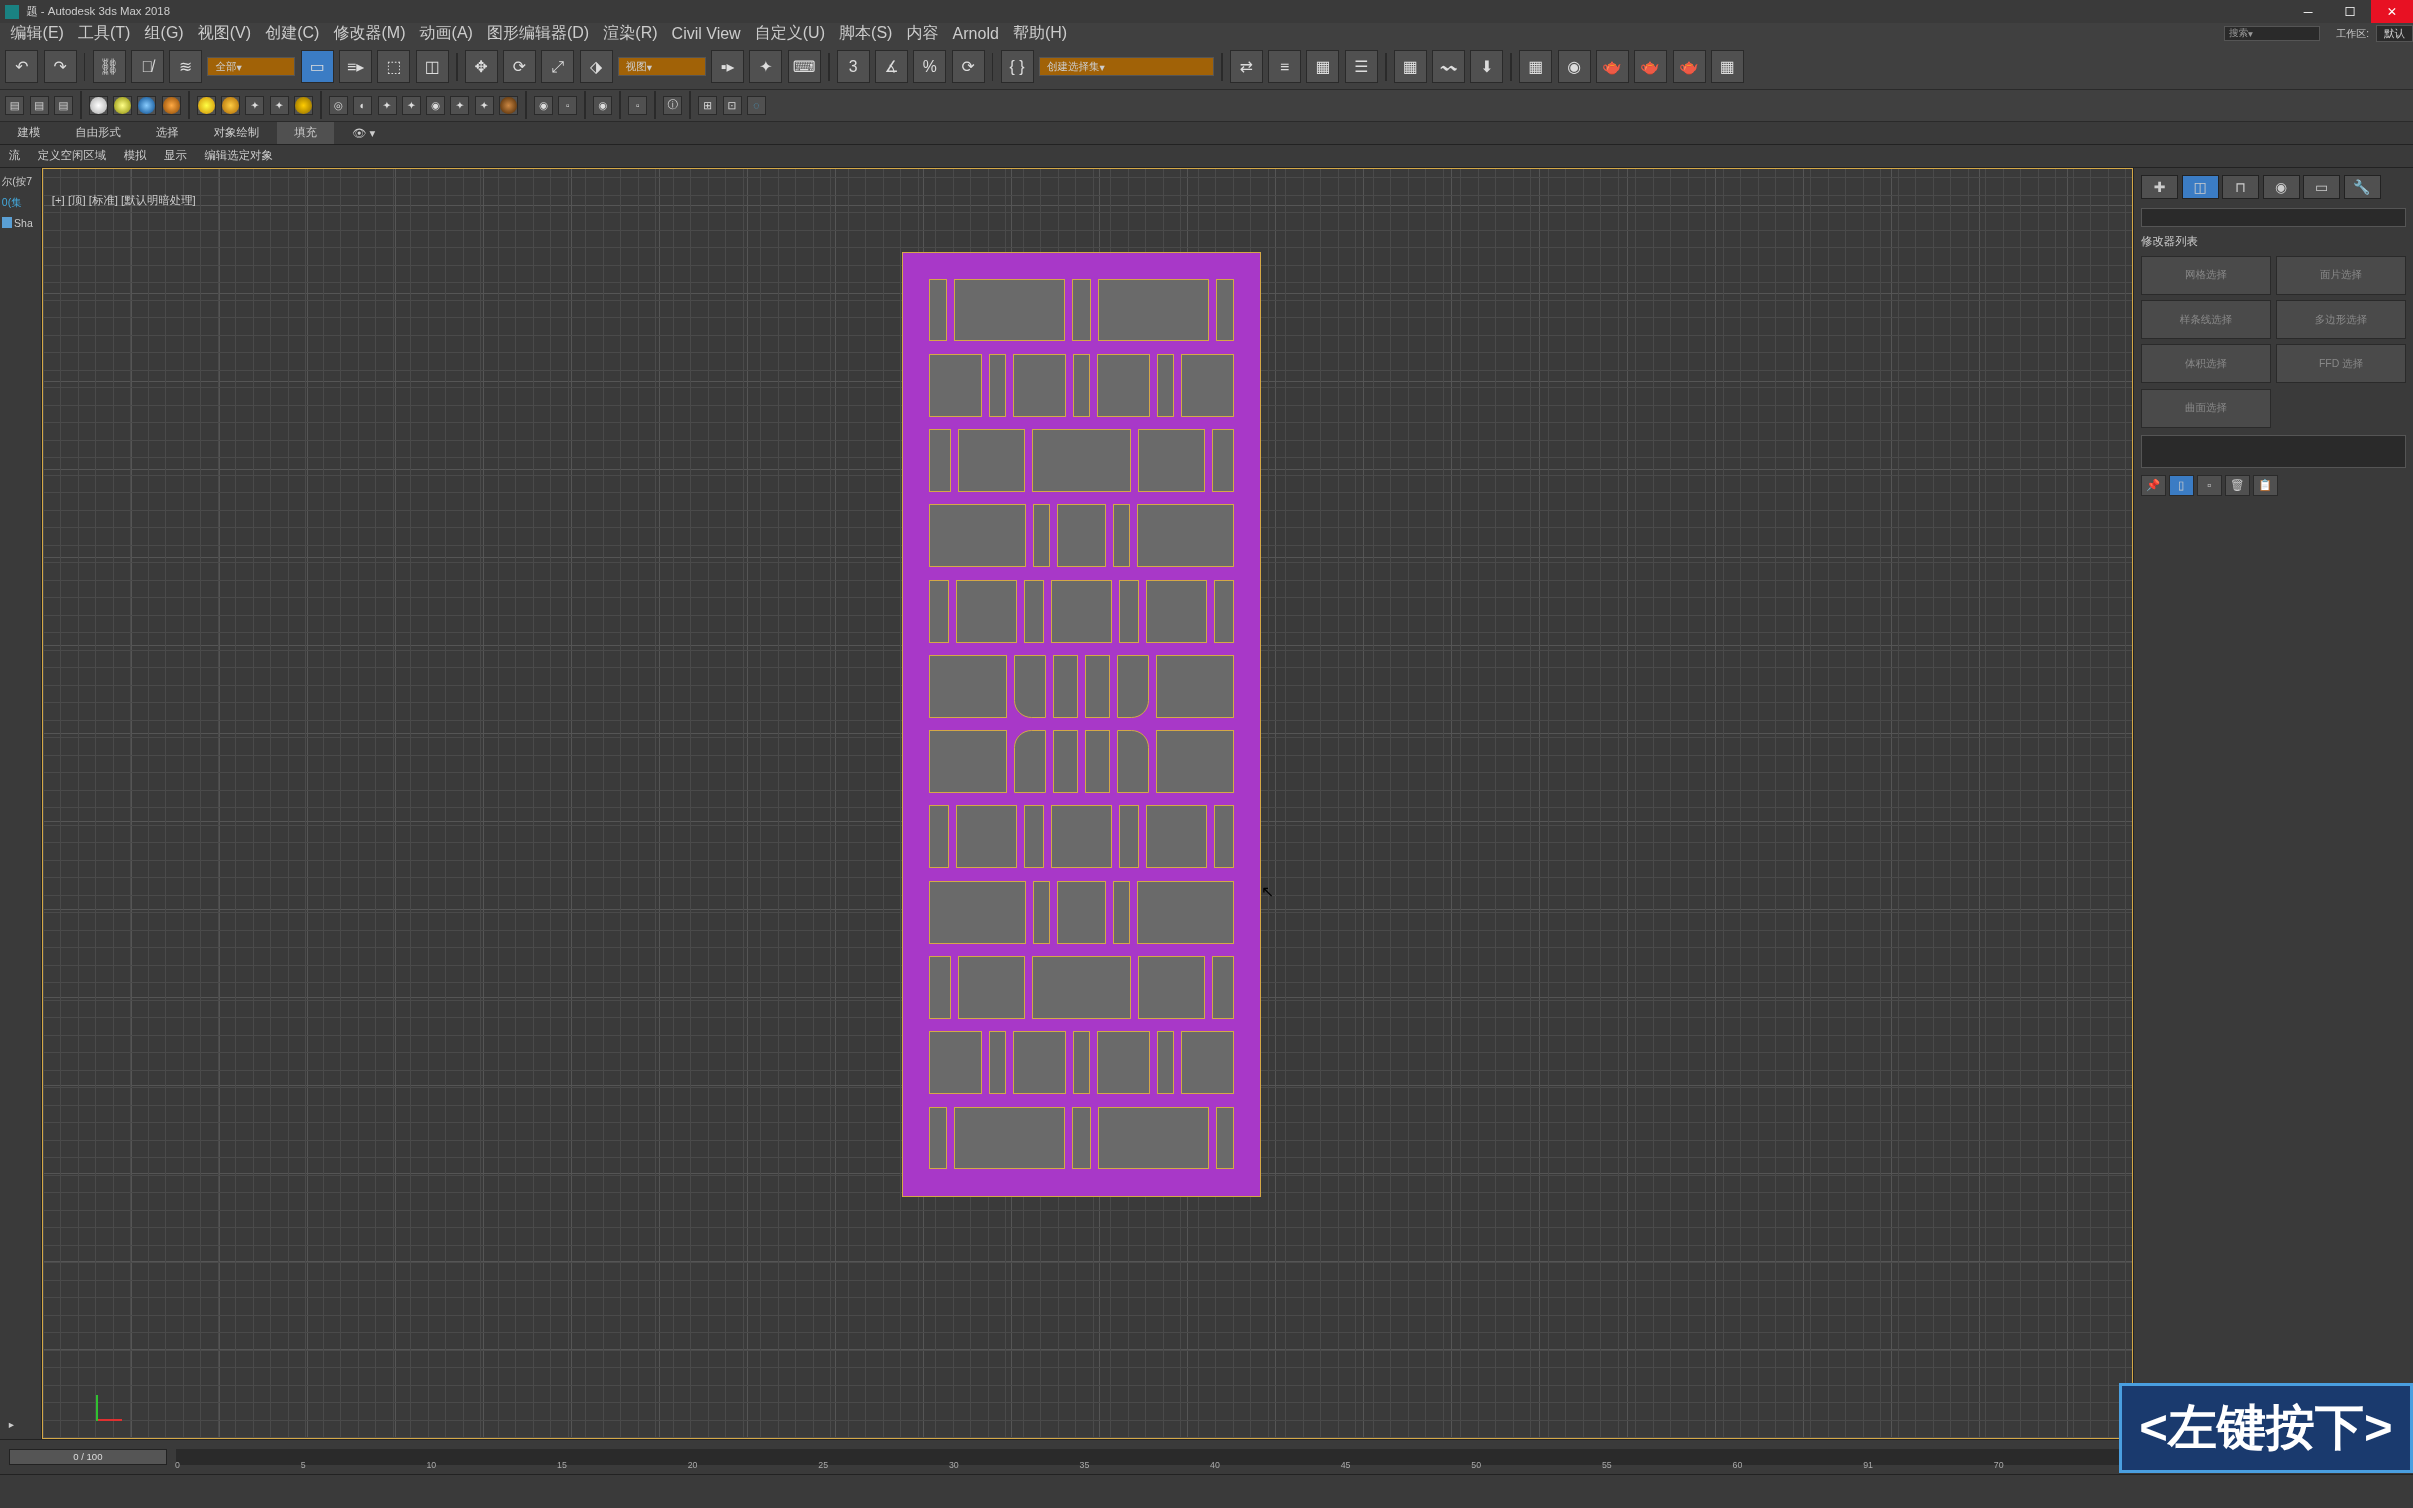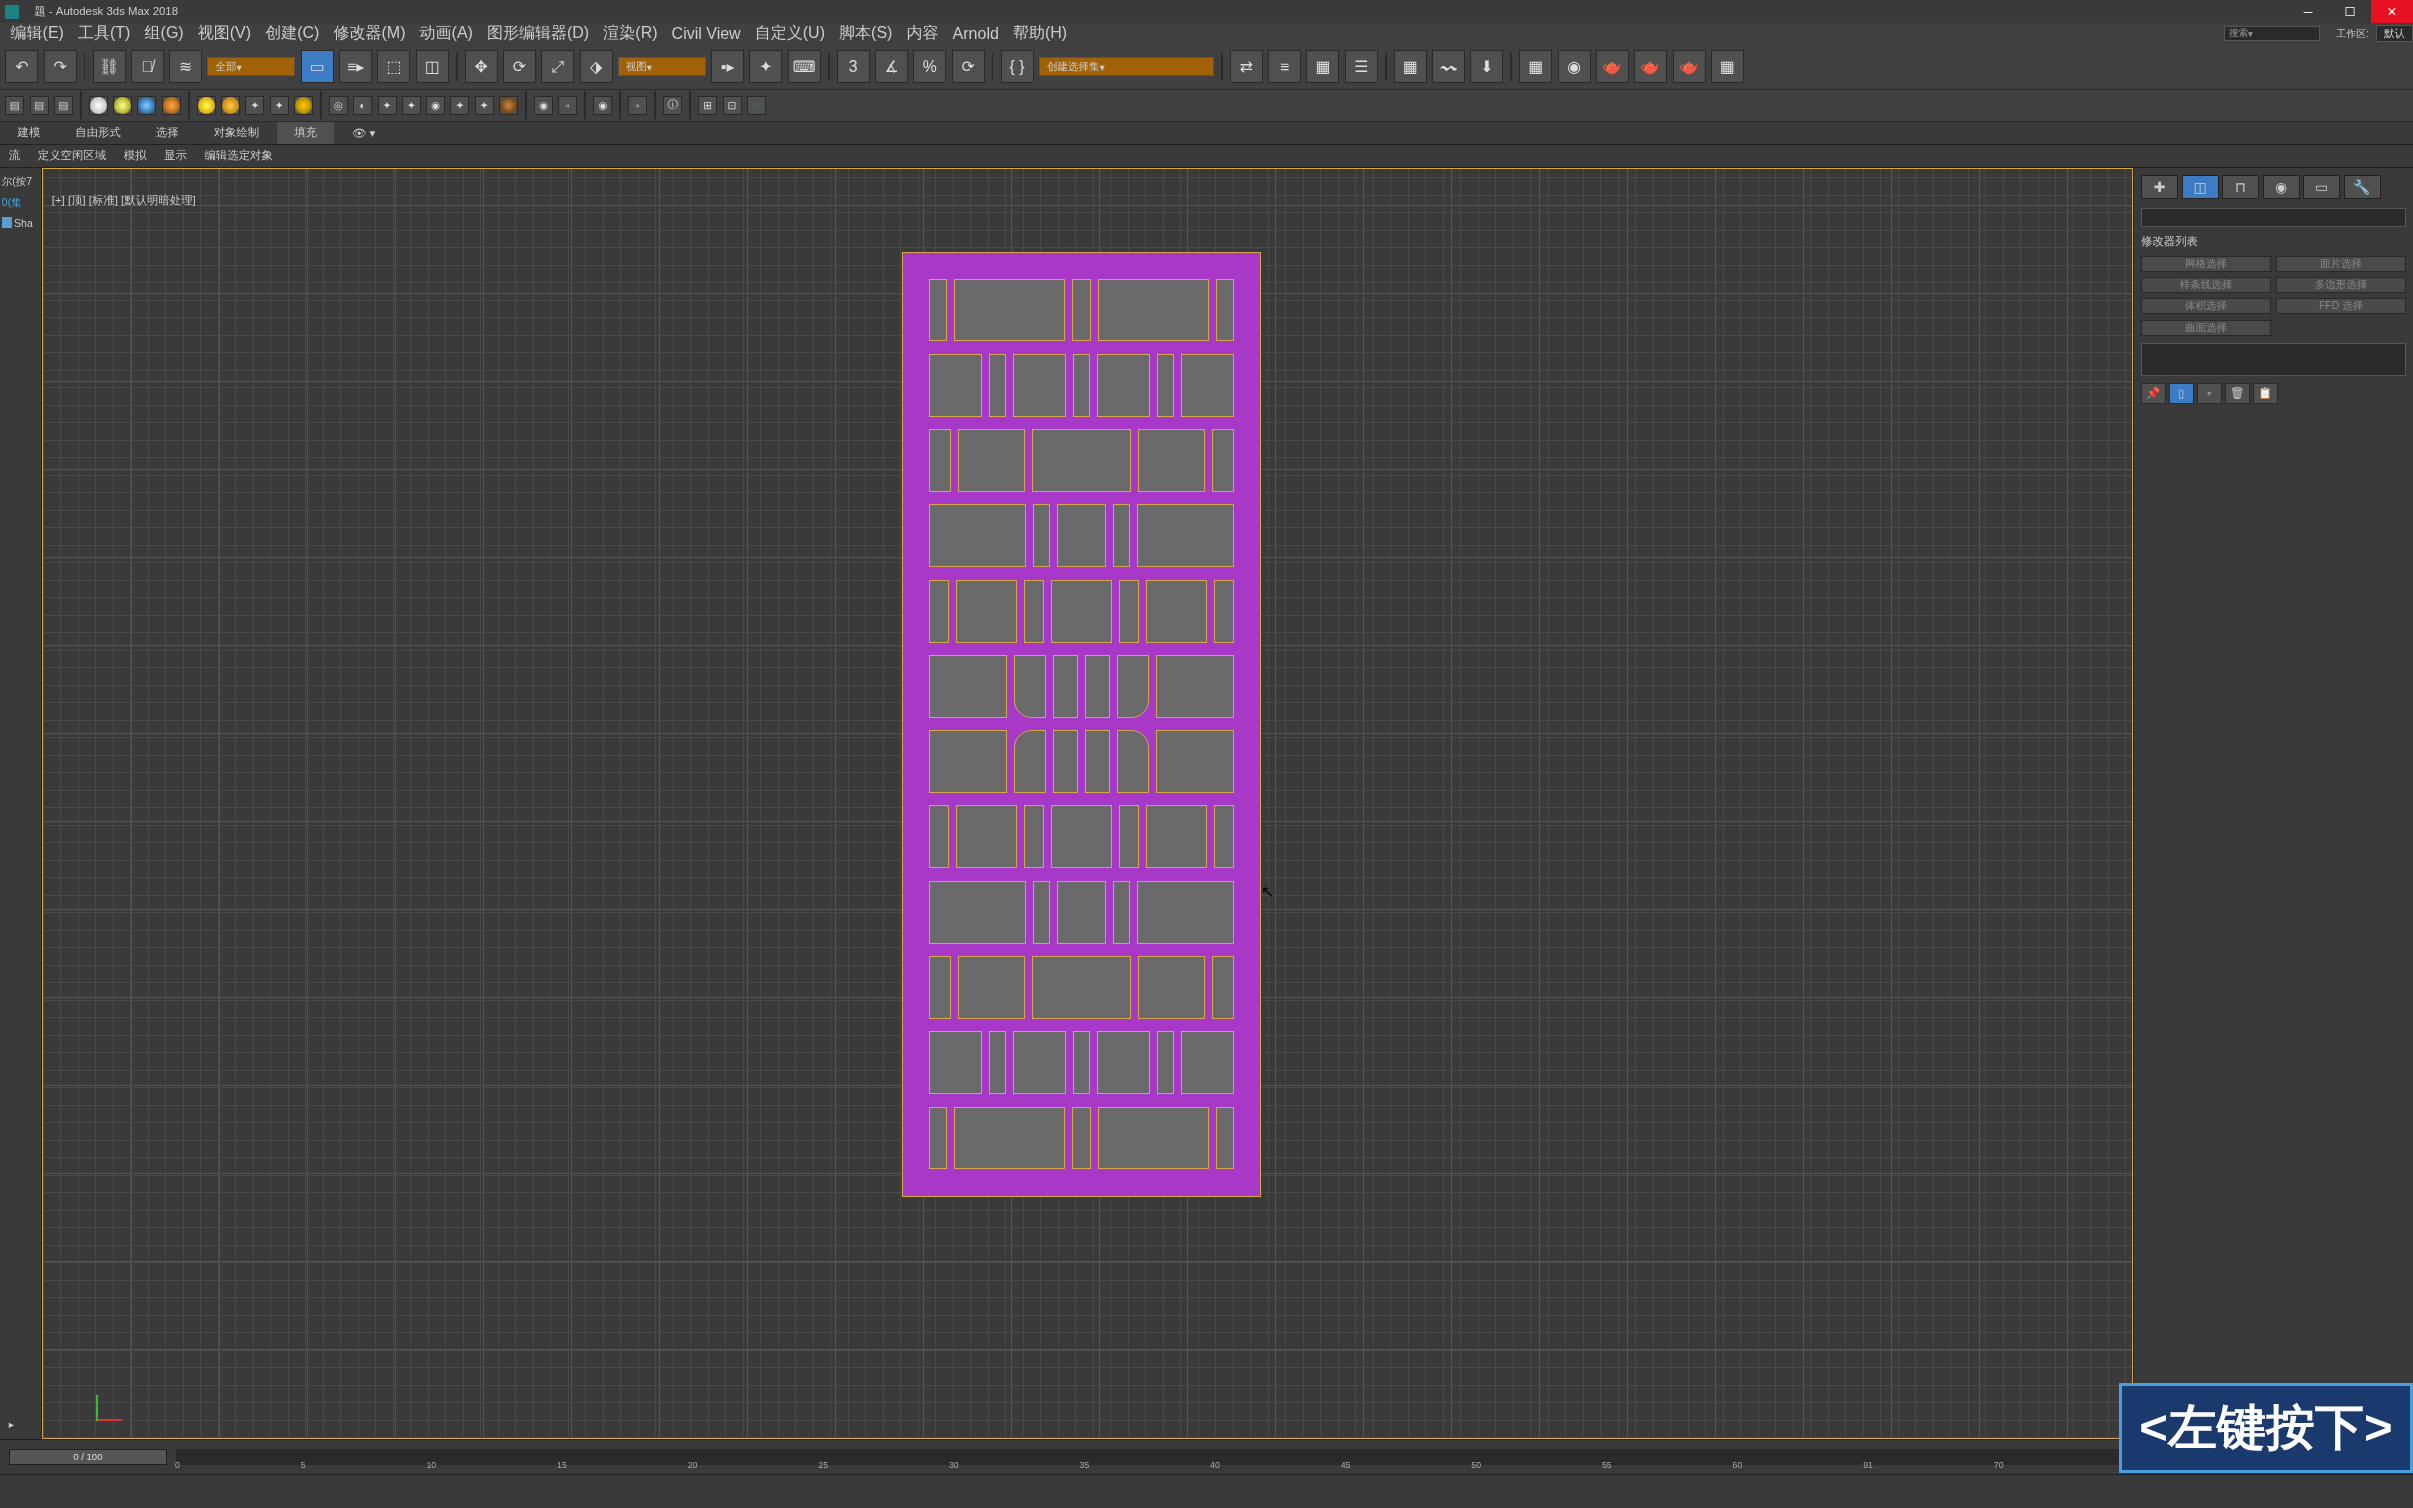--- a/index.html
+++ b/index.html
@@ -1,19 +1,19 @@
 <!DOCTYPE html>
 <html style="font-size:14px"><head>
 <meta charset="utf-8">
 <style>
 * { margin: 0; padding: 0; box-sizing: border-box; font-family: "Microsoft YaHei", Arial, sans-serif; }
 body { background: #3a3a3a; color: #ccc; font-size: 10.5px; overflow: hidden; width: 2413px; height: 1509px; }
 
 
-.titlebar { height: 23px; background: #3a3a3a; display: flex; align-items: center; padding-left: 5.3px; gap: 8px; }
+.titlebar { height: 23px; background: #3a3a3a; display: flex; align-items: center; padding-left: 5.3px; }
 .titlebar .appicon { width: 14px; height: 14px; background: #1a8282; margin-right: 7px; }
 .titlebar .title { flex: 1; color: #ccc; font-size: 11.4px; }
 .titlebar .winbtns { display: flex; }
 .titlebar .winbtn { width: 42px; height: 23px; display: flex; align-items: center; justify-content: center; color: #fff; font-size: 12.3px; }
 .titlebar .winbtn.close { background: #e81123; }
 .titlebar .winbtn.min, .titlebar .winbtn.max { background: #3a3a3a; }
 
 
 .menubar { height: 21px; background: #404040; display: flex; align-items: center; padding-left: 5.3px; gap: 3.5px; }
 .menubar .menuitem { padding: 1.8px 5.3px; color: #ccc; font-size: 16px; cursor: pointer; }
@@ -68,21 +68,21 @@
 .cursor { position: absolute; left: 1218px; top: 713px; font-size: 15.8px; color: #000; pointer-events: none; }
 
 
 .right-panel { width: 280px; background: #3a3a3a; border-left: 0.9px solid #222; padding: 7px; }
 .right-panel .tabs { display: flex; gap: 3.5px; margin-bottom: 8.8px; }
 .right-panel .rtab { width: 37px; height: 24.5px; background: #505050; border: 0.9px solid #222; display: flex; align-items: center; justify-content: center; font-size: 14px; cursor: pointer; }
 .right-panel .rtab.active { background: #3b7cc4; }
 .right-panel .dd-full { height: 19px; background: #2a2a2a; border: 0.9px solid #555; margin-bottom: 7px; }
 .right-panel .label { color: #ccc; font-size: 11.4px; margin-bottom: 7px; display: block; }
 .right-panel .btn-pair { display: flex; gap: 5.3px; margin-bottom: 5.3px; }
-.right-panel .pbtn { flex: 1; height: 16px; background: #4a4a4a; border: 0.9px solid #2a2a2a; color: #888; font-size: 10.5px; display: flex; align-items: center; justify-content: center; }
+.right-panel .pbtn { flex: 1; height: 39px; background: #4a4a4a; border: 0.9px solid #2a2a2a; color: #888; font-size: 10.5px; display: flex; align-items: center; justify-content: center; }
 .right-panel .dark-area { height: 33px; background: #2a2a2a; border: 0.9px solid #555; margin: 7px 0; }
 .right-panel .icon-row { display: flex; gap: 3.5px; margin-top: 7px; }
 .right-panel .ricon { width: 24.5px; height: 21px; background: #505050; border: 0.9px solid #2a2a2a; display: flex; align-items: center; justify-content: center; font-size: 11.4px; }
 
 
 .timeline { height: 35px; background: #3a3a3a; border-top: 0.9px solid #222; display: flex; align-items: center; padding: 0 8.8px; gap: 8.8px; position: relative; }
 .timeline .slider { flex: 0 0 158px; height: 15.8px; background: #555; border: 0.9px solid #222; color: #ddd; font-size: 9.6px; display: flex; align-items: center; justify-content: center; }
 .timeline .track { flex: 1; height: 15.8px; background: #2a2a2a; position: relative; }
 .timeline .ruler { position: absolute; bottom: 0; left: 175px; right: 17.5px; height: 14px; display: flex; justify-content: space-between; font-size: 8.8px; color: #aaa; }
 .bottom-bar { height: 35px; background: #3a3a3a; border-top: 0.9px solid #222; display: flex; align-items: center; }

